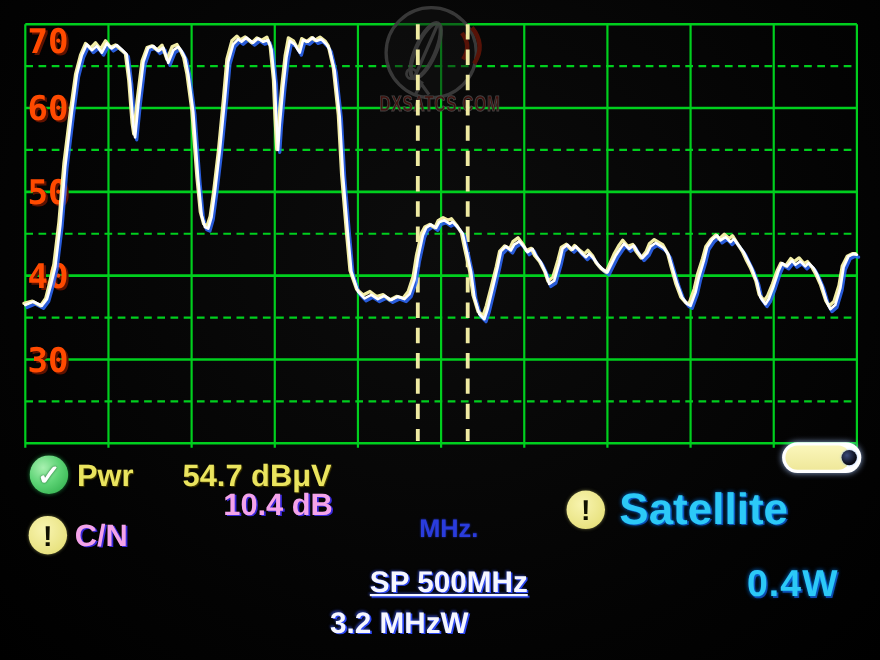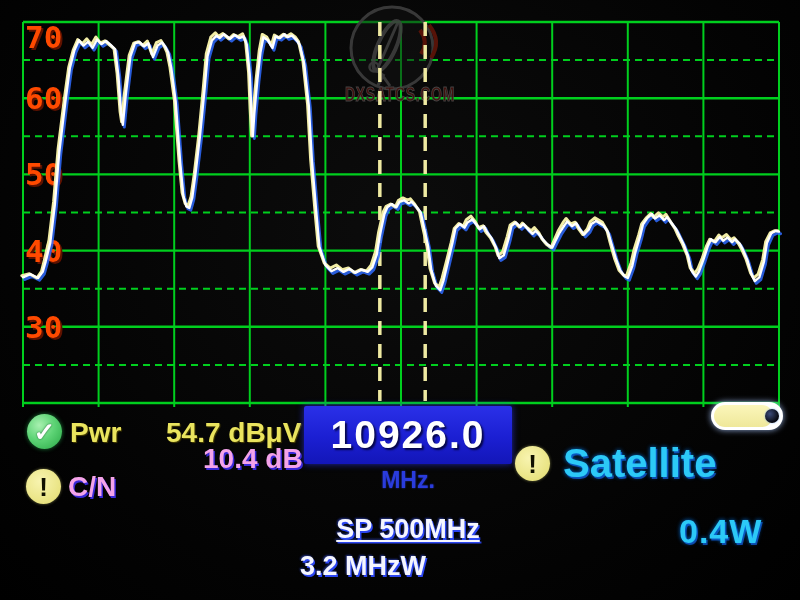--- a/index.html
+++ b/index.html
@@ -110,23 +110,20 @@
         <polyline points="23.0,277.3 30.6,274.2 38.1,278.0 42.7,271.9 45.7,261.3 50.2,243.0 54.8,204.9 59.3,151.5 65.3,102.0 69.9,67.7 74.4,50.2 78.9,40.3 83.5,45.6 88.0,41.8 92.6,47.9 97.1,39.5 101.6,44.1 106.2,41.0 110.7,44.9 115.2,49.4 118.3,75.3 121.3,115.0 122.8,124.9 125.8,94.4 130.4,56.3 134.9,43.3 139.4,41.8 144.0,46.4 148.5,43.3 153.0,57.1 157.6,45.6 162.1,42.6 165.1,46.4 168.2,52.5 171.2,67.7 175.7,102.0 180.2,163.0 183.3,195.7 186.3,206.4 189.3,207.9 192.3,197.3 195.4,174.4 199.9,136.3 204.4,90.6 207.5,56.3 212.0,40.3 216.5,35.7 219.6,38.0 224.1,34.2 230.1,38.8 234.7,35.0 239.2,38.0 243.8,36.5 246.8,44.9 249.8,75.3 251.3,109.6 252.8,136.3 254.3,113.4 257.4,79.2 260.4,52.5 263.4,37.2 267.9,40.3 272.5,47.9 275.5,36.5 280.0,38.0 284.6,34.2 287.6,37.2 292.1,35.7 296.7,40.3 299.7,44.9 304.2,63.9 308.8,105.8 311.8,159.2 316.3,212.5 319.4,246.8 325.4,265.1 331.4,271.2 337.5,268.1 343.5,271.9 349.6,268.9 355.6,272.7 361.7,269.6 367.7,271.9 372.3,267.4 376.8,254.4 379.8,235.4 384.4,214.0 387.4,207.2 391.9,204.1 396.5,207.2 399.5,201.8 404.0,200.3 408.6,203.4 411.6,201.8 416.1,206.4 420.7,212.5 423.7,226.2 428.2,246.8 431.2,269.6 435.8,285.7 440.3,290.2 443.3,281.1 447.9,262.0 452.4,243.0 455.4,228.5 460.0,223.9 464.5,227.7 467.5,222.4 472.1,219.4 476.6,224.7 479.6,229.3 484.2,226.2 487.2,232.3 491.7,238.4 496.3,248.3 499.3,258.2 503.8,255.2 508.4,239.2 511.4,226.2 515.9,222.4 520.4,227.0 523.5,223.9 528.0,229.3 532.5,233.8 535.6,230.8 540.1,235.4 543.1,239.9 547.7,244.5 552.2,247.6 555.2,241.5 559.8,232.3 564.3,225.5 567.3,221.6 571.9,226.2 576.4,223.2 579.4,228.5 584.0,234.6 588.5,230.0 591.5,223.9 596.0,220.9 603.6,225.5 608.1,232.3 611.2,243.0 615.7,258.2 620.2,270.4 624.8,276.5 627.8,278.0 632.3,265.8 635.4,252.1 639.9,236.9 642.9,224.7 647.5,217.8 652.0,214.0 655.0,218.6 659.6,215.5 664.1,220.1 667.1,217.1 671.6,223.2 676.2,229.3 679.2,235.4 683.7,244.5 688.3,256.7 691.3,270.4 695.8,276.5 698.9,271.9 703.4,259.7 707.9,246.0 711.0,239.2 715.5,242.2 720.0,236.9 723.1,240.7 727.6,237.6 732.1,242.2 735.2,239.2 739.7,243.7 742.7,249.1 747.2,259.7 751.8,275.0 754.8,281.1 759.3,277.3 763.9,262.0 766.9,243.0 771.4,233.1 776.0,230.8 779.0,231.6" stroke="#ffffff" stroke-width="2.4" fill="none" stroke-linejoin="round" stroke-linecap="round"></polyline>
       </g>
   </svg>
 
   <div class="abs icon icon-check">
     <span>✓</span>
   </div>
   <div class="abs txt-yellow pwr-label">Pwr</div>
   <div class="abs txt-yellow pwr-value">54.7 dBμV</div>
 
-  <div class="abs freq-box">
-    <span>10926.0</span>
-  </div>
   <div class="abs freq-unit">MHz.</div>
 
   <div class="abs icon icon-warn cn-icon">
     <span>!</span>
   </div>
   <div class="abs txt-pink cn-label">C/N</div>
   <div class="abs txt-pink cn-value">10.4 dB</div>
 
   <div class="abs icon icon-warn sat-icon">
     <span>!</span>

